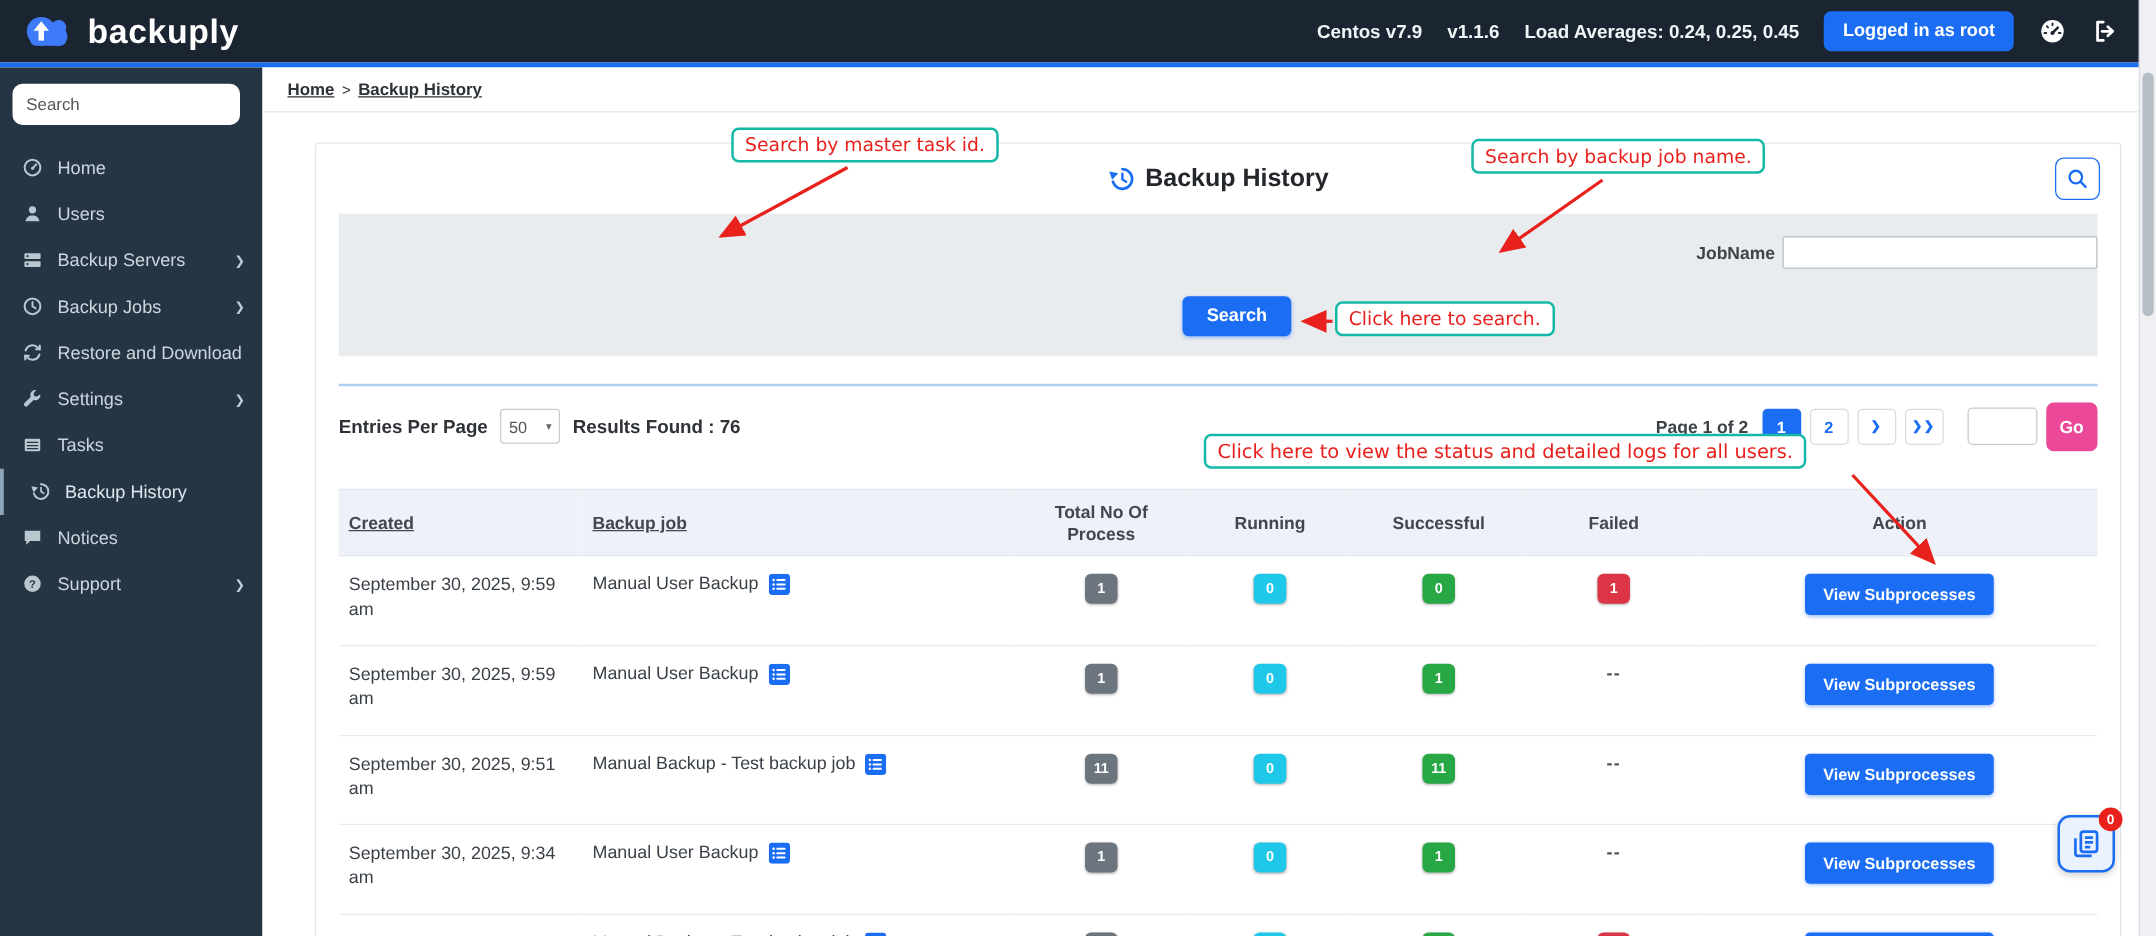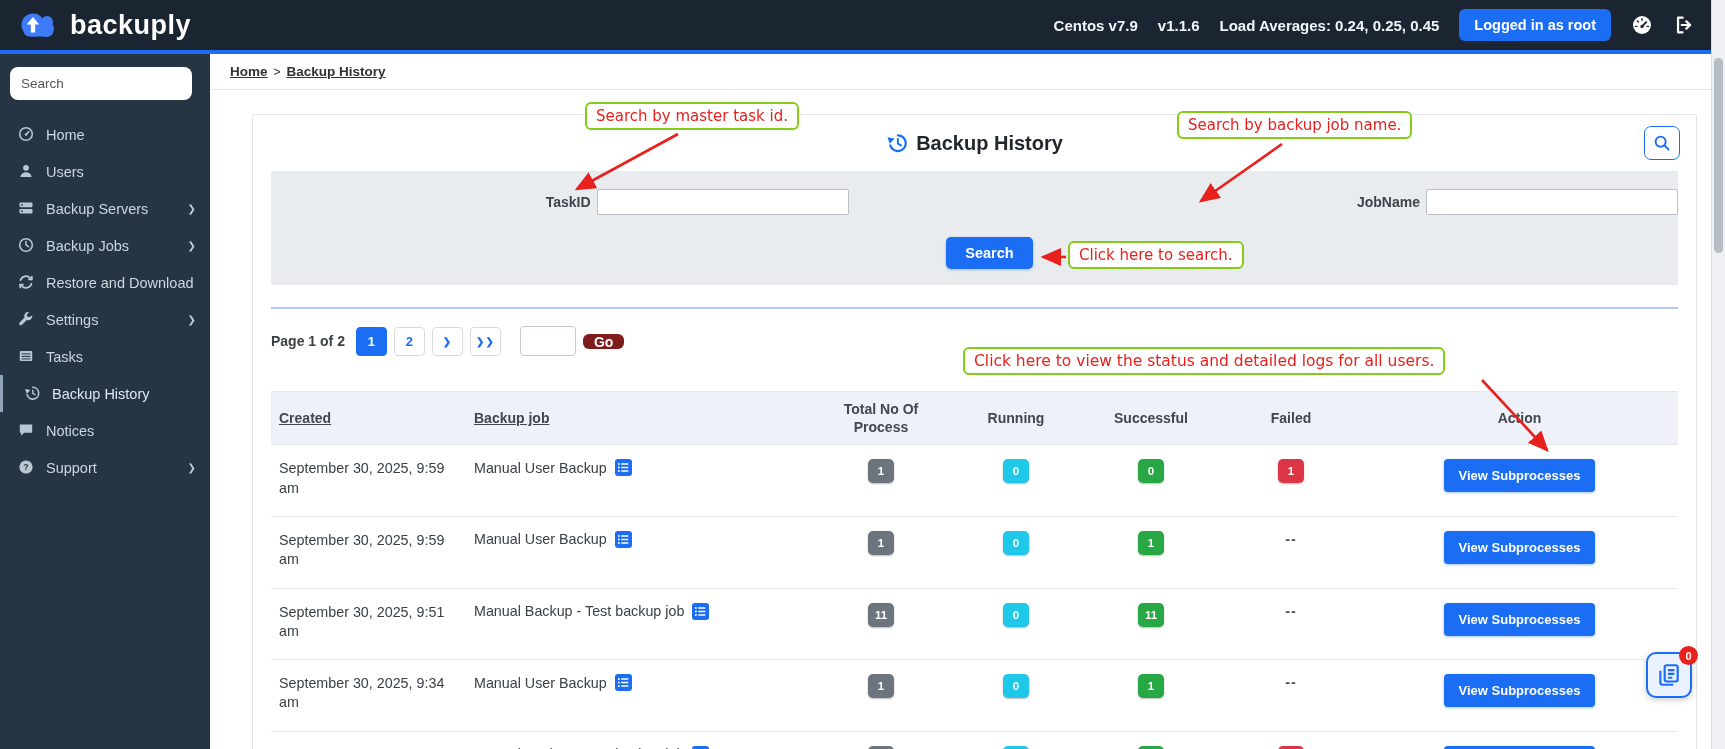--- a/index.html
+++ b/index.html
@@ -81,50 +81,50 @@
   .entries-select .sel-arrow { font-size:9px; color:#666; }
   .controls-right { display:flex; align-items:center; gap:7px; }
   .page-info { font-size:14px; font-weight:600; color:#3c4146; margin-right:4px;text-align:center; }
   .pg-btn { min-width:31px; height:29px; border:1px solid #d7dbe0; background:#fff;
     color:#1b6ef3; border-radius:4px; font-size:13px; font-weight:700;
     font-family:inherit; cursor:pointer; }
   .pg-btn.active { background:#1b6ef3; color:#fff; border-color:#1b6ef3; }
   .pg-btn.chev { font-size:10px; letter-spacing:1px; }
   .goto-input { width:56px; height:30px; border:1px solid #c6cbd1; border-radius:4px;
     margin-left:12px; padding:0 6px; font-family:inherit; }
-  .go-btn { background:#7f1d1d; color:#fff; border:none; border-radius:6px; height:15px;
+  .go-btn { background:#ec4899; color:#fff; border:none; border-radius:6px; height:39px;
     padding:0 11px; font-size:14px; font-weight:600; font-family:inherit; cursor:pointer; }
 
   
   .table-wrap { margin:28px 18px 0 18px; position:relative; }
   table { width:100%; border-collapse:collapse; table-layout:fixed; }
   thead th { background:#eef1f7; border-top:1px solid #e3e7ee; border-bottom:1px solid #e3e7ee;
     font-size:14px; font-weight:700; color:#41474d; padding:8px 8px; height:50px;
     line-height:1.3; }
   th.al { text-align:left;text-decoration:underline; } th.ac { text-align:center; }
   tbody td { border-bottom:1px solid #e9ecef; padding:14px 8px 18px 8px;
     font-size:14.3px; color:#3a4047; vertical-align:top; }
   td.ac { text-align:center; }
   .created-text { display:block; max-width:185px; line-height:1.35; }
-  .job-cell-inner { display:flex; align-items:center; gap:8px; }
+  .job-cell-inner { display:flex; align-items:flex-start; gap:8px; }
   .job-icon { width:17px; height:17px; display:inline-flex; cursor:pointer; flex:0 0 17px; }
   .badge { display:inline-block; min-width:26px; height:24px; line-height:24px;
     border-radius:5px; color:#fff; font-size:11.5px; font-weight:bold; padding:0 5px;
     box-shadow:0 1px 2px rgba(0,0,0,.28); }
   .badge.b-total { background:#6c757d; }
   .badge.b-running { background:#1fc8e8; }
   .badge.b-success { background:#28a745; }
   .badge.b-failed { background:#dc3545; }
   .dashes { color:#4a4f55; font-weight:bold; letter-spacing:1px; }
   .btn-subprocess { background:#1b6ef3; color:#fff; border:none; border-radius:4px;
     padding:9px 15px; font-size:13px; font-weight:600; font-family:inherit;
     cursor:pointer; box-shadow:0 1px 3px rgba(27,110,243,.4); }
 
   
-  .annot { position:absolute; z-index:21; background:#fff; border:2px solid #84cc16;
+  .annot { position:absolute; z-index:21; background:#fff; border:2px solid #14b8a6;
     border-radius:6px; color:#e8211d; font-family:"DejaVu Sans", sans-serif;
     font-size:15px; padding:3px 9px; white-space:nowrap; }
   .annot-c4 { font-size:15.5px; }
   .annot-arrows { position:absolute; left:0; top:0; width:100%; height:100%;
     pointer-events:none; z-index:20; }
 
   
   .chat-widget { position:absolute; right:33px; top:652px; width:46px; height:46px;
     background:#eaf2ff; border:2px solid #1b6ef3; border-radius:10px; display:flex;
     align-items:center; justify-content:center; cursor:pointer; z-index:30;
@@ -306,37 +306,41 @@
         <span class="search-toggle">
           <svg viewBox="0 0 20 20" fill="none" stroke="#1b6ef3" stroke-width="2.1">
             <circle cx="8.5" cy="8.5" r="5.6"></circle>
             <path d="M13 13l4.2 4.2" stroke-linecap="round"></path>
           </svg>
         </span>
       </div>
 
       <div class="filter-band">
         <div class="filter-row">
-          <div class="filter-col col-task">
-            <span class="filter-label">TaskID</span>
-            <input class="filter-input" value="" style="">
-          </div>
           <div class="filter-col col-job">
             <span class="filter-label">JobName</span>
             <input class="filter-input" value="" style="">
           </div>
         </div>
         <div class="search-row">
           <button class="search-btn">Search</button>
         </div>
       </div>
 
       <div class="divider"></div>
 
       <div class="controls-row">
+        <div class="controls-left">
+          <span class="bold-label">Entries Per Page</span>
+          <span class="entries-select">
+            <span>50</span>
+            <span class="sel-arrow">▾</span>
+          </span>
+          <span class="bold-label">Results Found : 76</span>
+        </div>
         <div class="controls-right">
           <span class="page-info">Page 1 of 2</span>
           <button class="pg-btn active">1</button>
           <button class="pg-btn">2</button>
           <button class="pg-btn chev">❯</button>
           <button class="pg-btn chev">❯❯</button>
           <input class="goto-input" value="" style="">
           <button class="go-btn">Go</button>
         </div>
       </div>

